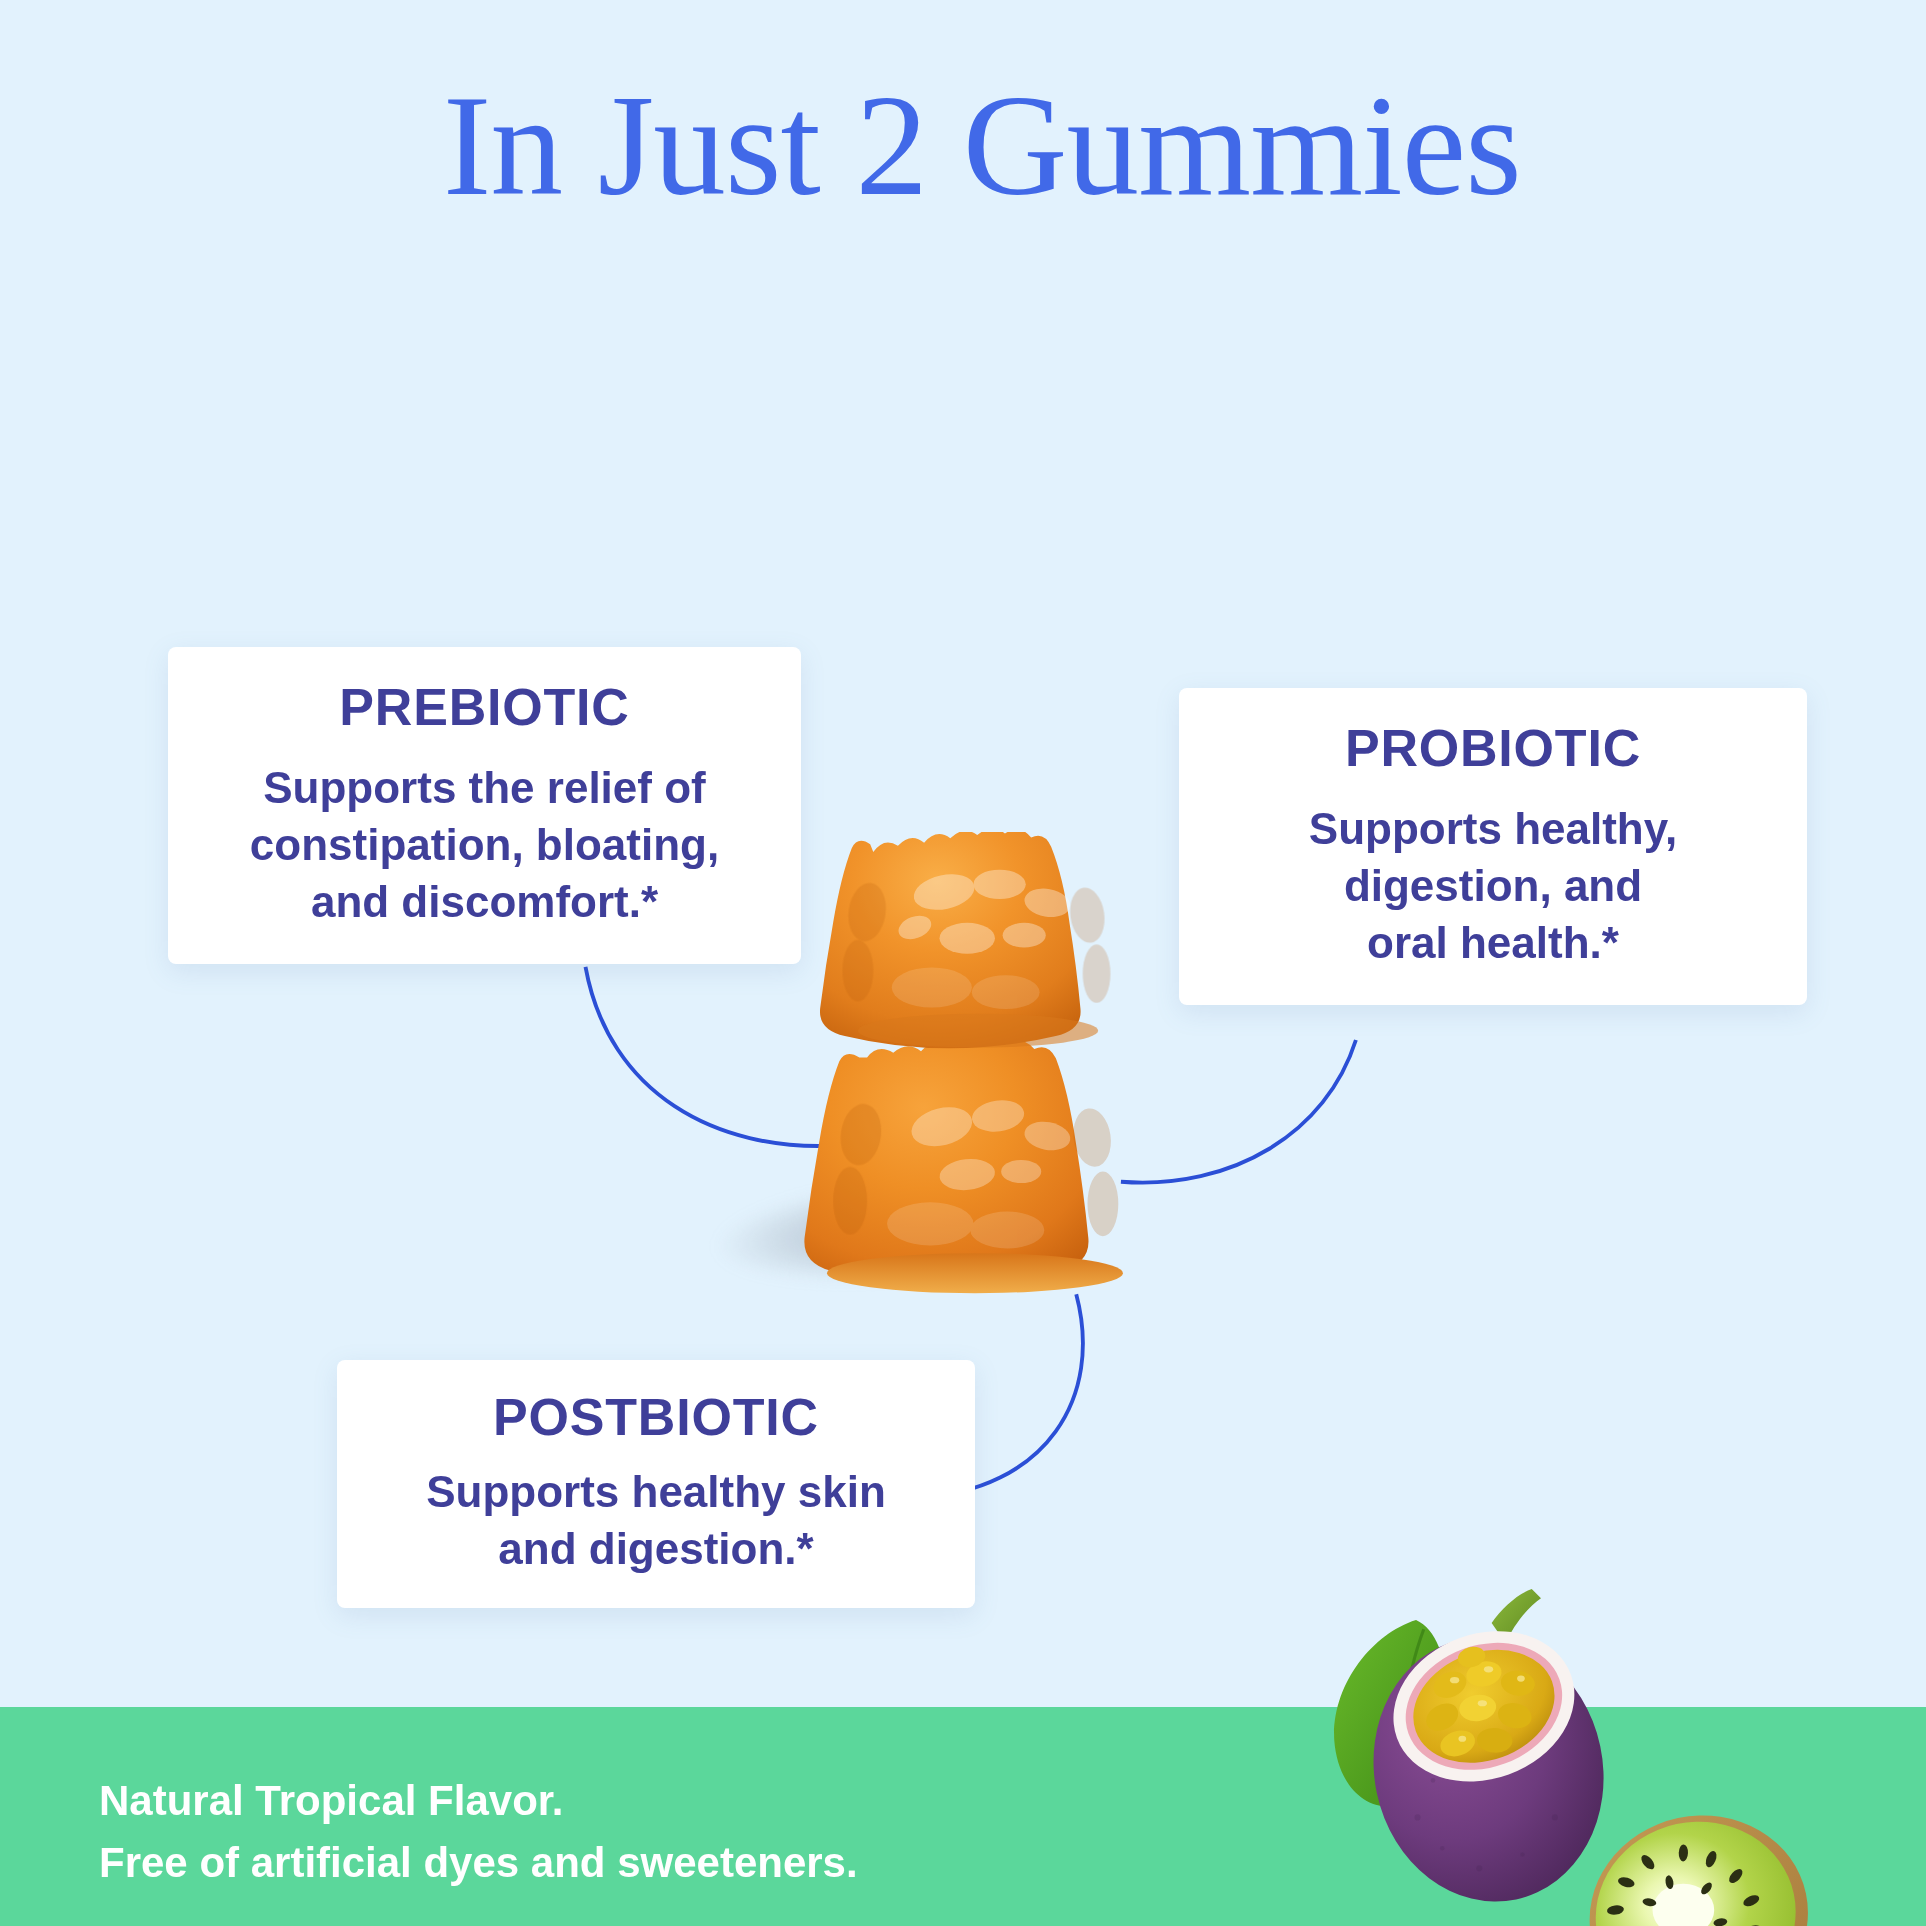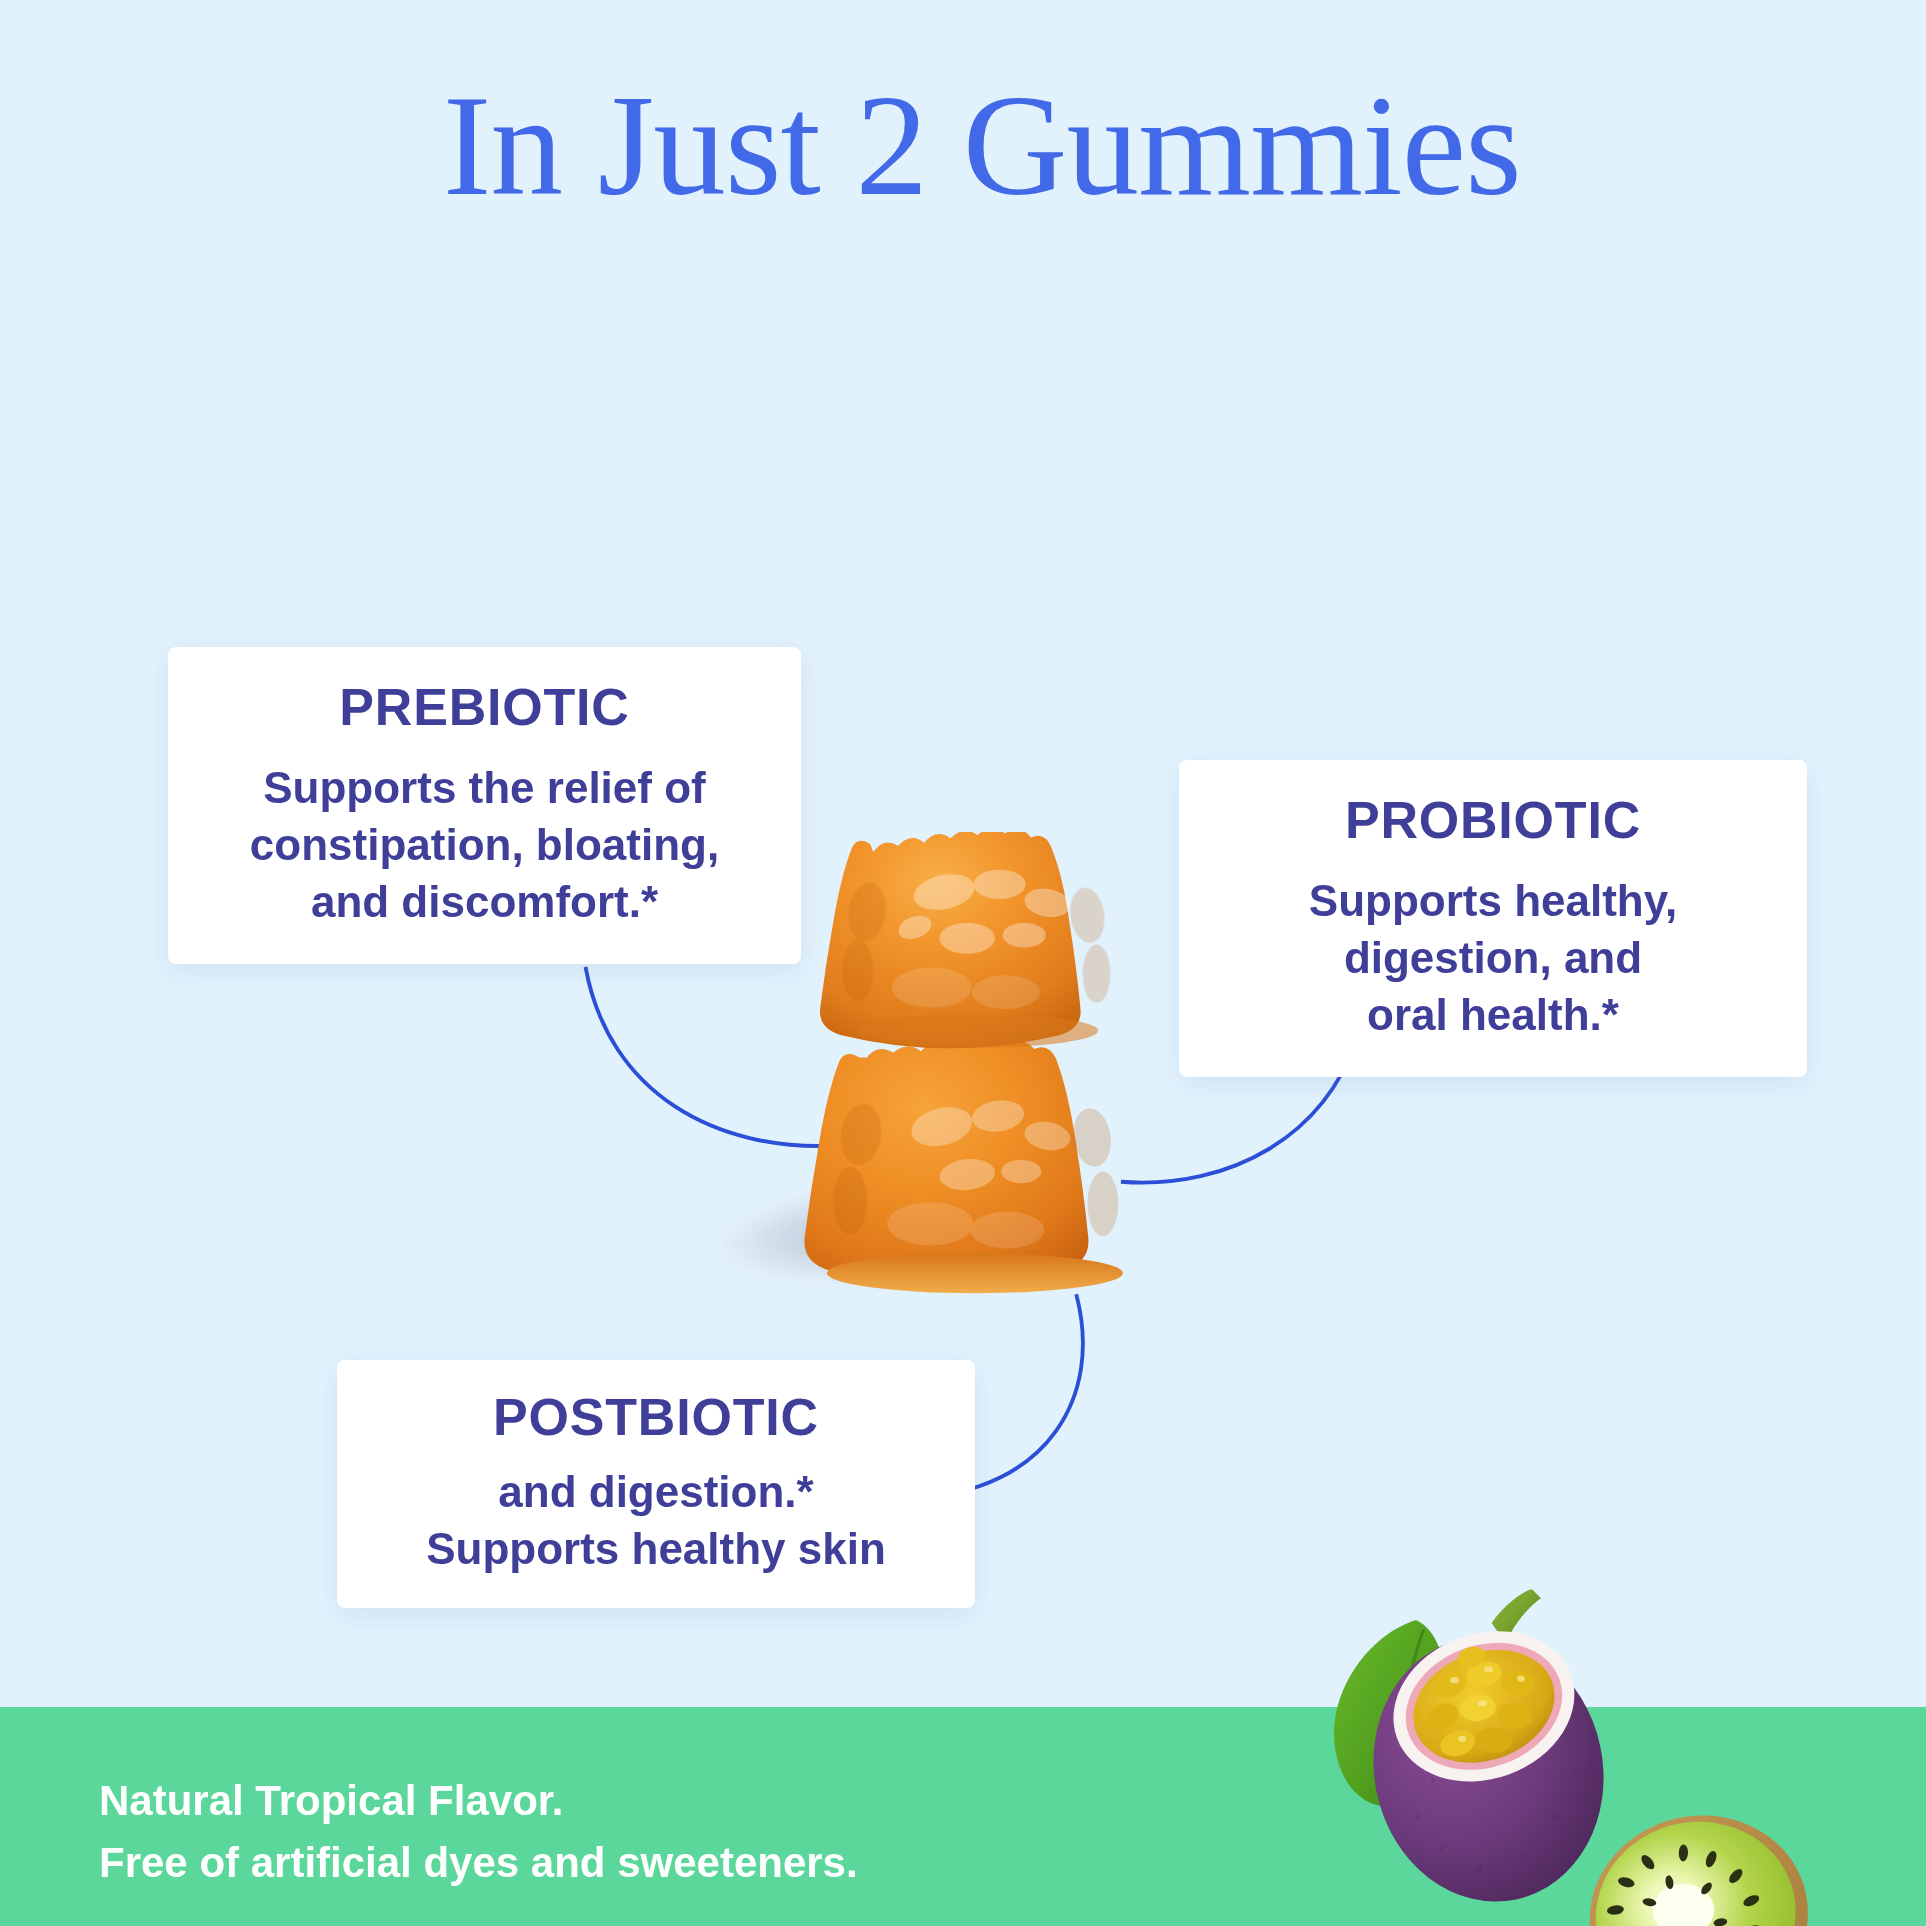--- a/index.html
+++ b/index.html
@@ -37,21 +37,21 @@
     text-align:center;color:#3f3f99;
   }
   .card .hd{
     font-size:52px;font-weight:bold;letter-spacing:0.8px;line-height:1.0;
     margin-bottom:26px;
   }
   .card .bd{
     font-size:44px;font-weight:bold;line-height:1.30;
   }
   #card-prebiotic{left:168px;top:647px;width:633px;height:317px;}
-  #card-probiotic{left:1179px;top:760px;width:628px;height:317px;}
+  #card-probiotic{left:1179px;top:688px;width:628px;height:317px;}
   #card-postbiotic{left:293px;top:1360px;width:638px;height:248px;margin-left:44px;}
   #card-postbiotic .hd{margin-bottom:20px;}
 
   
   #gummy-wrap{position:absolute;left:771px;top:832px;width:432px;height:501px;}
   #gummy-shadow{
     position:absolute;left:-54px;top:348px;width:339px;height:100px;
     background:radial-gradient(ellipse at 58% 50%, rgba(120,130,145,0.48) 0%, rgba(140,150,165,0.30) 42%, rgba(200,215,230,0.0) 72%);
     transform:rotate(-6deg);filter:blur(7px);
   }
@@ -181,22 +181,22 @@
     <div class="bd">
       <div>Supports healthy,</div>
       <div>digestion, and</div>
       <div>oral health.*</div>
     </div>
   </div>
 
   <div class="card" id="card-postbiotic">
     <div class="hd">POSTBIOTIC</div>
     <div class="bd">
+      <div>Supports healthy skin</div>
       <div>and digestion.*</div>
-      <div>Supports healthy skin</div>
     </div>
   </div>
 
   <div id="banner"></div>
 
   <div id="fruit-passion">
     <svg width="324" height="341" viewBox="0 0 420 442">
       <defs>
         <linearGradient id="leafg" x1="0" y1="0" x2="1" y2="1">
           <stop offset="0%" stop-color="#6aba2a"></stop>

